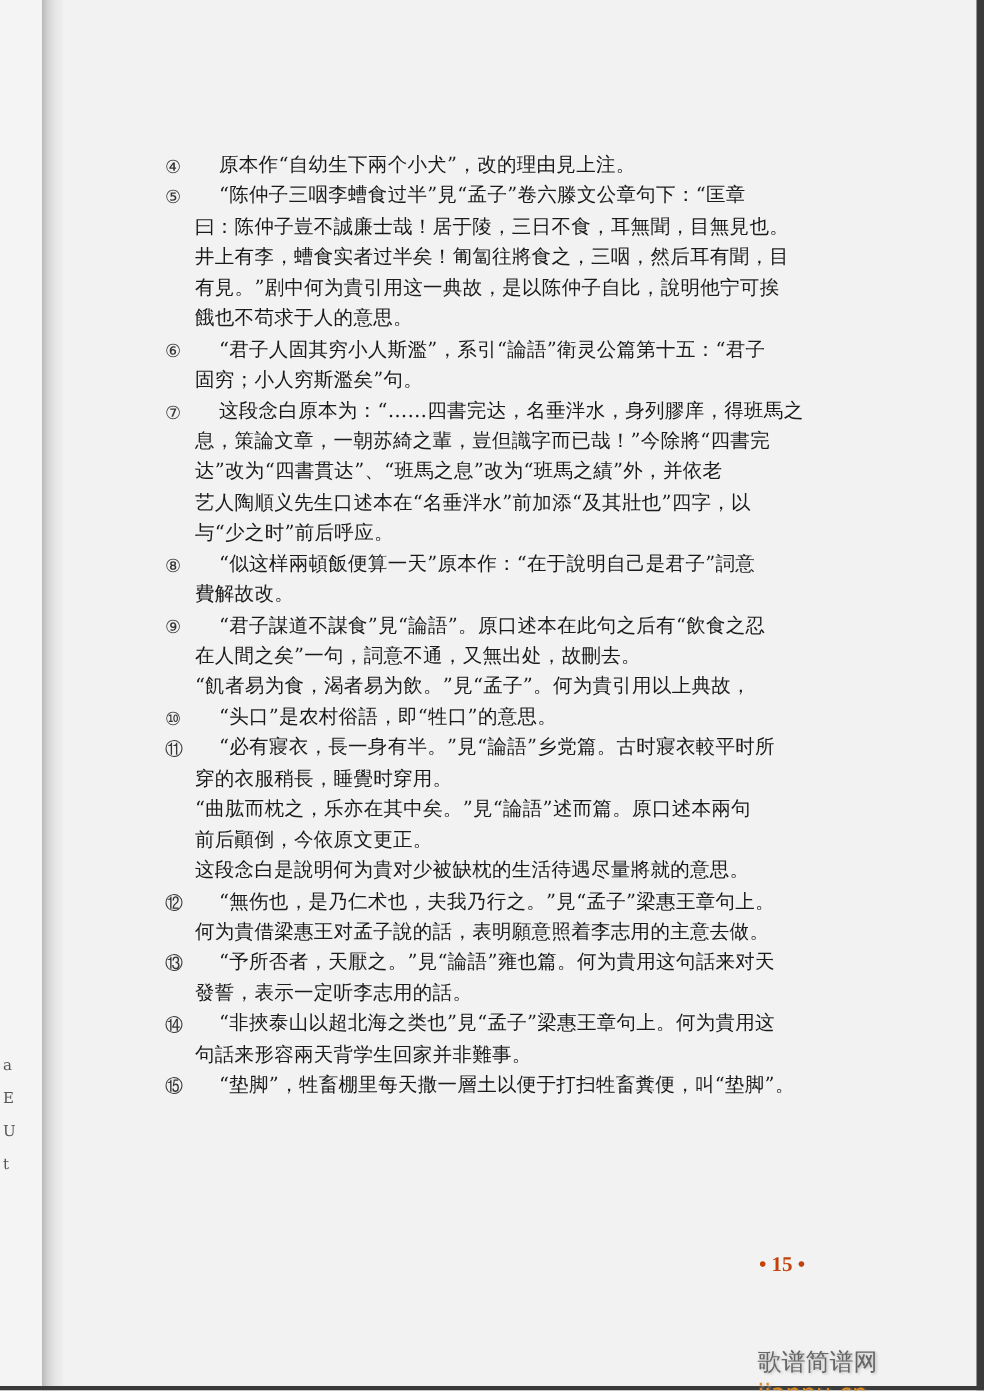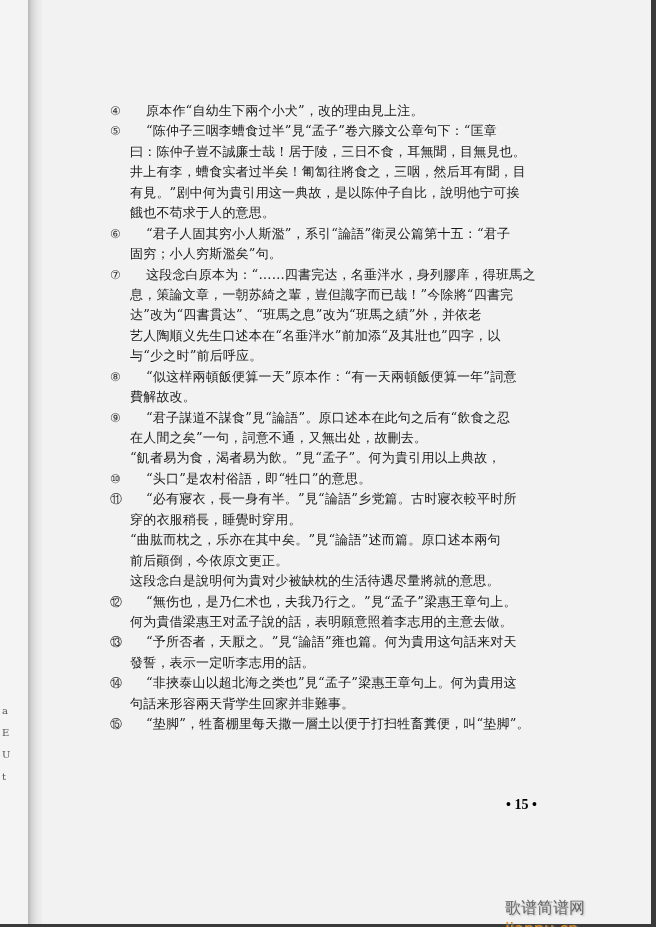--- a/index.html
+++ b/index.html
@@ -41,22 +41,22 @@
     height: 20.45px; line-height: 20.45px; font-size: 13px;
     white-space: nowrap; position: relative; letter-spacing: 0.2px;
   }
   .num {
     position: absolute; left: 0; top: 0; width: 18px;
     font-size: 12px; color: #333; text-align: left;
   }
   .txt { position: absolute; left: 36px; top: 0; }
   .txt.cont { left: 20px; }
   .page-number {
-    position: absolute; left: 506px; top: 797px;
-    font-size: 14px; font-weight: bold; color: #000000;
+    position: absolute; left: 506px; top: 836px;
+    font-size: 14px; font-weight: bold; color: #c2410c;
     font-family: "Liberation Serif", serif;
   }
   .watermark {
     position: absolute; left: 505px; top: 898px;
     font-size: 16px; color: #666;
     font-family: "DejaVu Sans", sans-serif;
     text-shadow: 1px 1px 2px #bbb;
   }
   .watermark .site { color: #e08a1a; }
 </style>
@@ -114,21 +114,21 @@
       <span class="txt cont">达”改为“四書貫达”、“班馬之息”改为“班馬之績”外，并依老</span>
     </div>
     <div class="line">
       <span class="txt cont">艺人陶順义先生口述本在“名垂泮水”前加添“及其壯也”四字，以</span>
     </div>
     <div class="line">
       <span class="txt cont">与“少之时”前后呼应。</span>
     </div>
     <div class="line">
       <span class="num">⑧</span>
-      <span class="txt">“似这样兩頓飯便算一天”原本作：“有一天兩頓飯便算一年”詞意</span>
+      <span class="txt">“似这样兩頓飯便算一天”原本作：“在于說明自己是君子”詞意</span>
     </div>
     <div class="line">
       <span class="txt cont">費解故改。</span>
     </div>
     <div class="line">
       <span class="num">⑨</span>
       <span class="txt">“君子謀道不謀食”見“論語”。原口述本在此句之后有“飲食之忍</span>
     </div>
     <div class="line">
       <span class="txt cont">在人間之矣”一句，詞意不通，又無出处，故刪去。</span>

